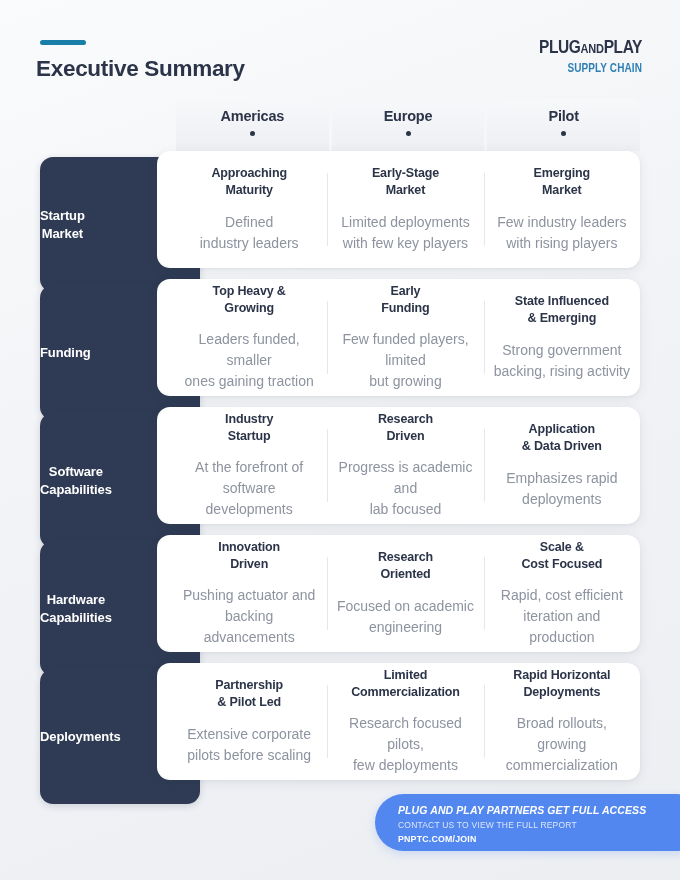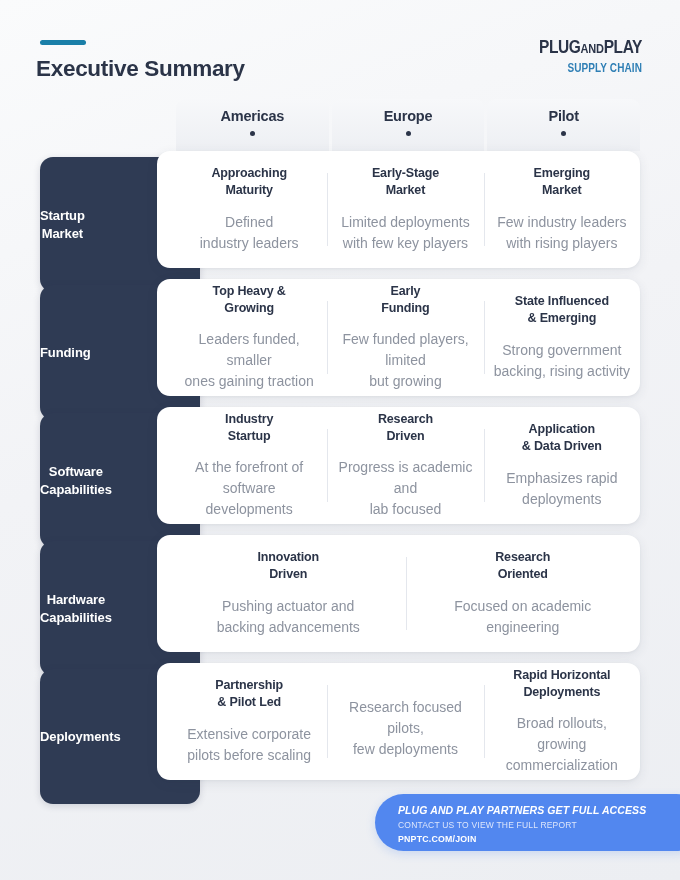--- a/index.html
+++ b/index.html
@@ -353,35 +353,43 @@
 Driven</div>
         <div class="cell-desc">Pushing actuator and
 backing advancements</div>
       </div>
       <div class="cell">
         <div class="cell-title">Research
 Oriented</div>
         <div class="cell-desc">Focused on academic
 engineering</div>
       </div>
+      <div class="cell">
+        <div class="cell-title">Scale &amp;
+Cost Focused</div>
+        <div class="cell-desc">Rapid, cost efficient
+iteration and production</div>
+      </div>
     </div>
   </div>
 
   <div class="row">
     <div class="row-label">
       <div class="row-label-text">Deployments</div>
     </div>
     <div class="row-card">
       <div class="cell">
         <div class="cell-title">Partnership
 &amp; Pilot Led</div>
         <div class="cell-desc">Extensive corporate
 pilots before scaling</div>
       </div>
       <div class="cell">
+        <div class="cell-title">Limited
+Commercialization</div>
         <div class="cell-desc">Research focused pilots,
 few deployments</div>
       </div>
       <div class="cell">
         <div class="cell-title">Rapid Horizontal
 Deployments</div>
         <div class="cell-desc">Broad rollouts, growing
 commercialization</div>
       </div>
     </div>

